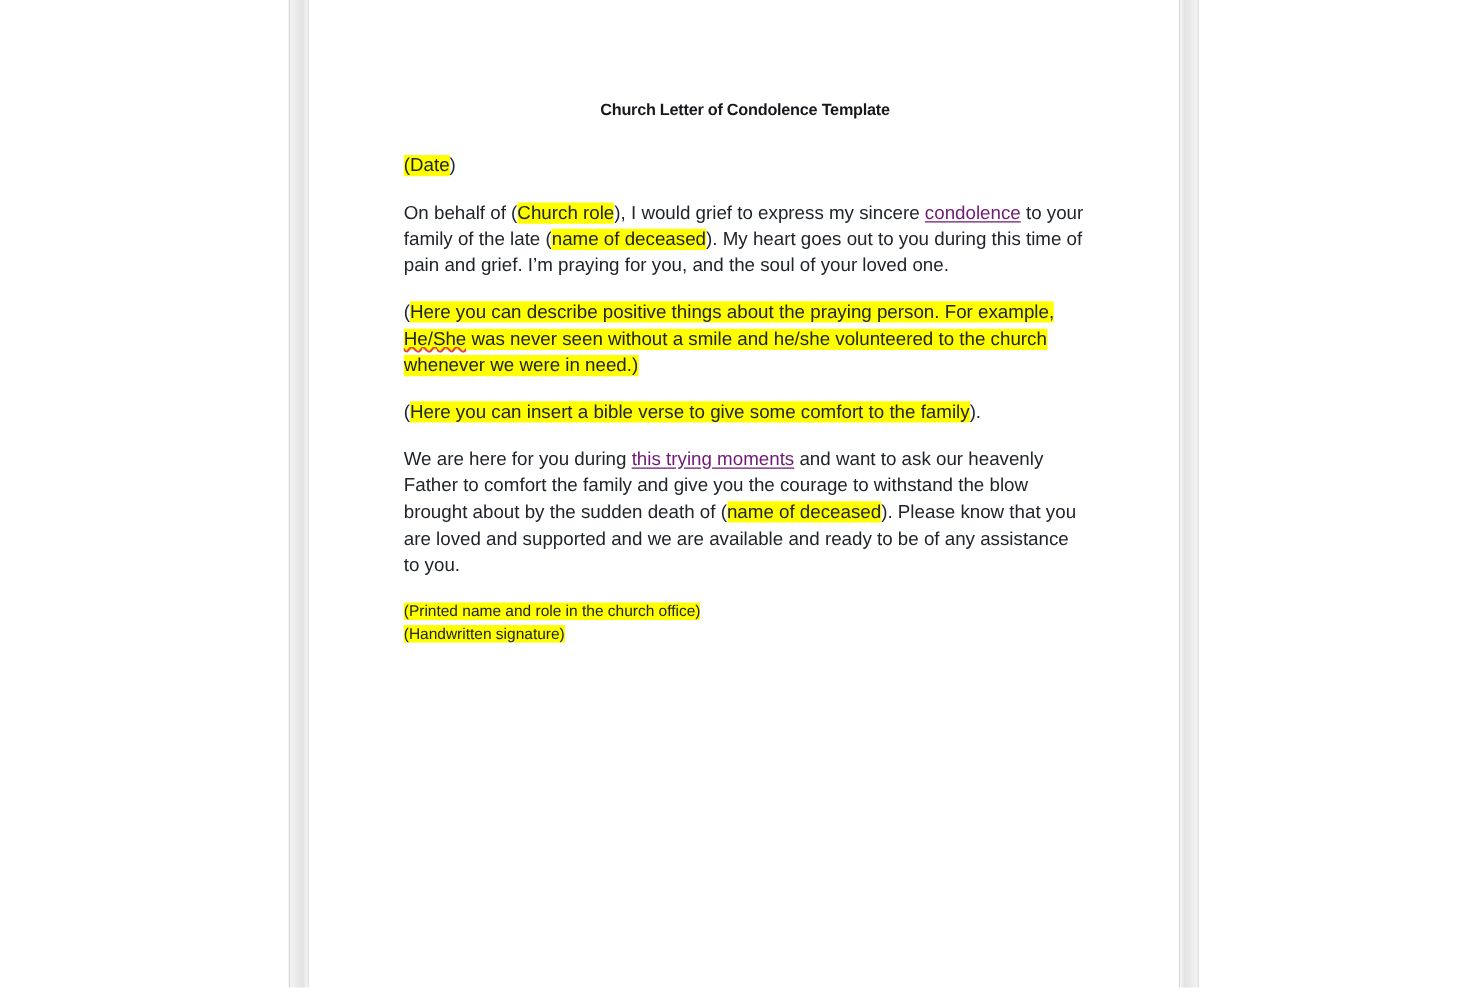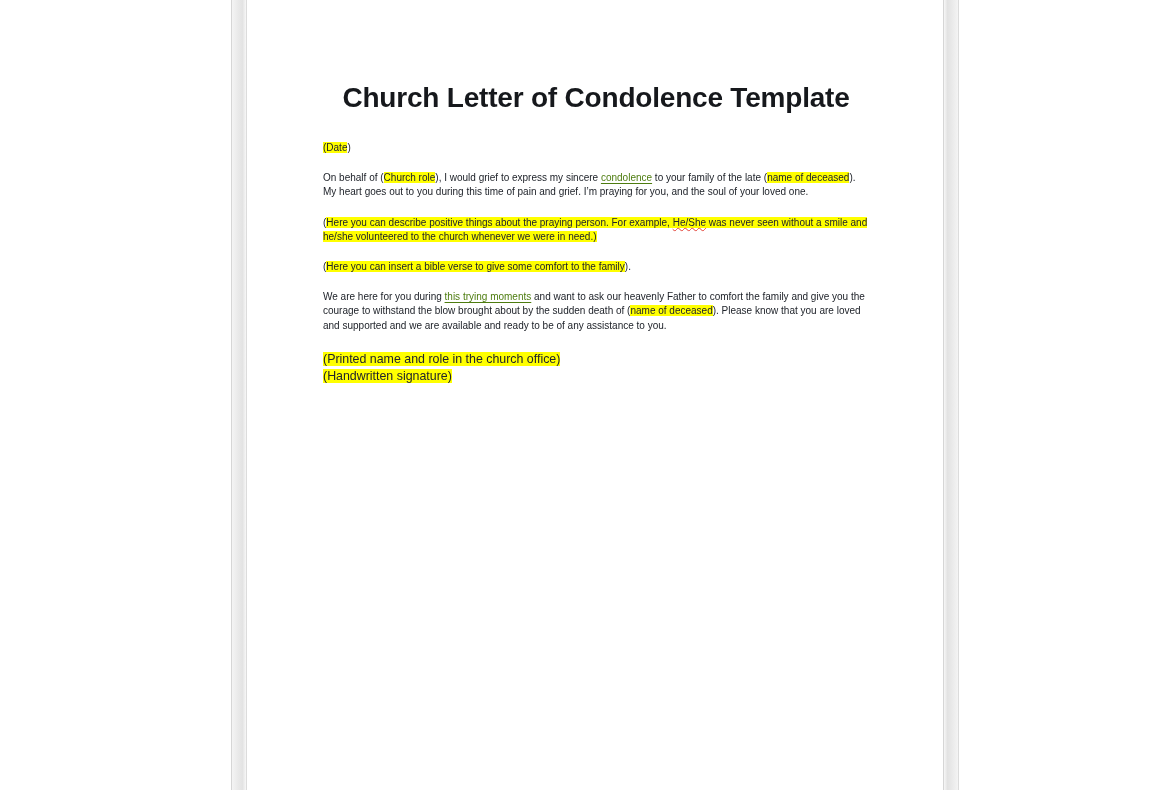--- a/index.html
+++ b/index.html
@@ -51,45 +51,45 @@
 
   .doc-body {
     position: absolute;
     left: 75px;
     top: 80px;
     width: 546px;
   }
 
   .doc-title {
     margin: 0 0 26px 0;
-    font-size: 28px;
+    font-size: 13px;
     font-weight: 700;
     letter-spacing: -0.2px;
     color: #16181c;
     text-align: center;
     line-height: 1.25;
   }
 
   p.para {
     margin: 0 0 16px 0;
-    font-size: 10px;
+    font-size: 15px;
     line-height: 1.42;
     color: #20242b;
     text-align: left;
   }
 
   .hl {
     background-color: #ffff00;
     color: #20242b;
   }
 
   .link {
     text-decoration: underline;
     text-underline-offset: 2px;
-    color: #4d7c0f;
+    color: #701a75;
   }
 
   
   .spell {
     text-decoration: underline wavy #e2443b;
     text-decoration-skip-ink: none;
     text-underline-offset: 1px;
   }
 
   .sig-block {

